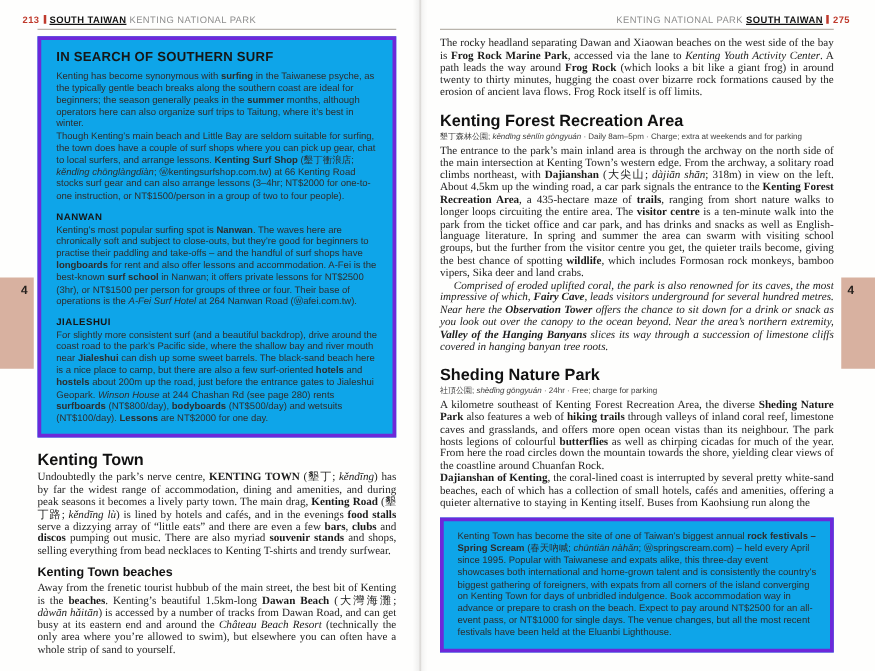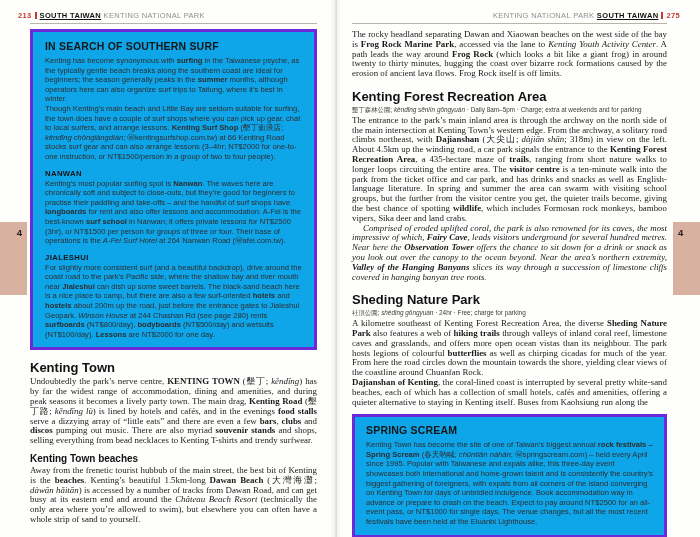--- a/index.html
+++ b/index.html
@@ -99,21 +99,20 @@
       <p class="body indent">Comprised of eroded uplifted coral, the park is also renowned for its caves, the most impressive of which, <b>Fairy Cave</b>, leads visitors underground for several hundred metres. Near here the <b>Observation Tower</b> offers the chance to sit down for a drink or snack as you look out over the canopy to the ocean beyond. Near the area’s northern extremity, <b>Valley of the Hanging Banyans</b> slices its way through a succession of limestone cliffs covered in hanging banyan tree roots.</p>
 
       <h2 class="sect">Sheding Nature Park</h2>
       <div class="infoline">社頂公園; <i>shèdǐng gōngyuán</i> · 24hr · Free; charge for parking</div>
       <p class="body">A kilometre southeast of Kenting Forest Recreation Area, the diverse <b>Sheding Nature Park</b> also features a web of <b>hiking trails</b> through valleys of inland coral reef, limestone caves and grasslands, and offers more open ocean vistas than its neighbour. The park hosts legions of colourful <b>butterflies</b> as well as chirping cicadas for much of the year. From here the road circles down the mountain towards the shore, yielding clear views of the coastline around Chuanfan Rock.</p>
 
       <p class="body"><b>Dajianshan of Kenting</b>, the coral-lined coast is interrupted by several pretty white-sand beaches, each of which has a collection of small hotels, cafés and amenities, offering a quieter alternative to staying in Kenting itself. Buses from Kaohsiung run along the</p>
     </div>
 
     <div class="feature-box spring-box">
-      <div class="box-title">SPRING SCREAM</div>
       <p class="box-text">Kenting Town has become the site of one of Taiwan’s biggest annual <b>rock festivals – Spring Scream</b> (春天吶喊; <i>chūntiān nàhǎn</i>; ⓦspringscream.com) – held every April since 1995. Popular with Taiwanese and expats alike, this three-day event showcases both international and home-grown talent and is consistently the country’s biggest gathering of foreigners, with expats from all corners of the island converging on Kenting Town for days of unbridled indulgence. Book accommodation way in advance or prepare to crash on the beach. Expect to pay around NT$2500 for an all-event pass, or NT$1000 for single days. The venue changes, but all the most recent festivals have been held at the Eluanbi Lighthouse.</p>
     </div>
   </div>
 
   <div class="gutter"></div>
   <div class="tab tab-left">
     <span>4</span>
   </div>
   <div class="tab tab-right">
     <span>4</span>

